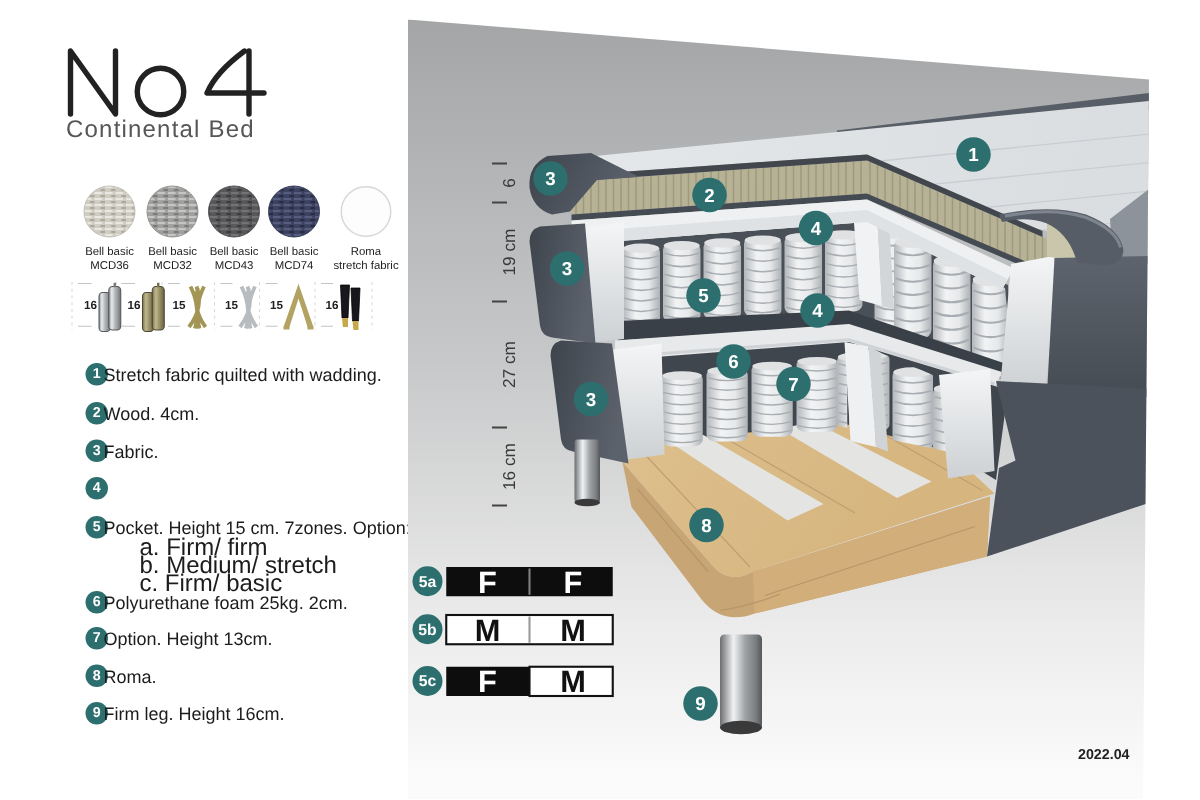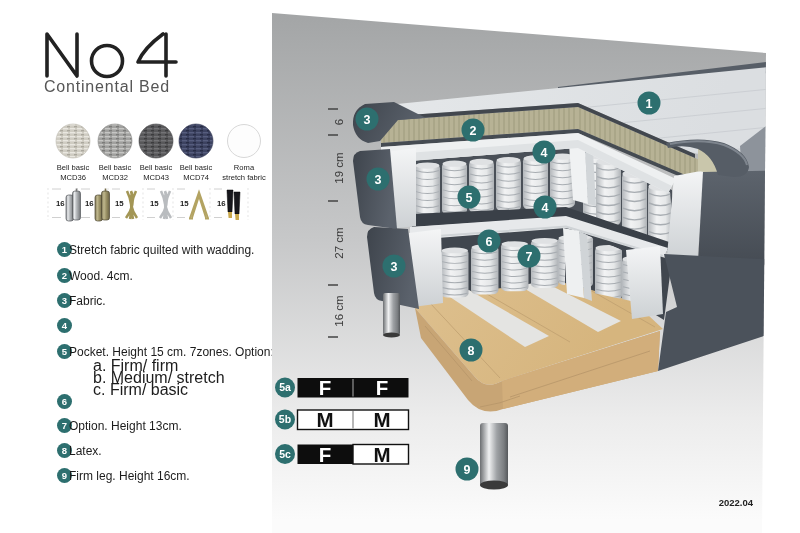--- a/index.html
+++ b/index.html
@@ -156,26 +156,27 @@
   <div class="num" style="top:318px">4</div>
 
   <div class="num" style="top:343.5px">5</div>
   <div class="li" style="top:344.5px">Pocket. Height 15 cm. 7zones. Option:</div>
 
   <div class="sub" style="top:356.5px">a. Firm/ firm</div>
   <div class="sub" style="top:368.5px">b. Medium/ stretch</div>
   <div class="sub" style="top:380.5px">c. Firm/ basic</div>
 
   <div class="num" style="top:393.5px">6</div>
+  <div class="li" style="top:394.5px">Polyurethane foam 25kg. 2cm.</div>
 
   <div class="num" style="top:418px">7</div>
   <div class="li" style="top:419px">Option. Height 13cm.</div>
 
   <div class="num" style="top:443px">8</div>
-  <div class="li" style="top:444px">Latex.</div>
+  <div class="li" style="top:444px">Roma.</div>
 
   <div class="num" style="top:467.5px">9</div>
   <div class="li" style="top:468.5px">Firm leg. Height 16cm.</div>
 </div>
 
 <svg id="rightpanel" width="530" height="533" style="position:absolute;left:270px;top:0" viewBox="270 0 530 533">
 <defs>
   <linearGradient id="bgG" x1="0" y1="13" x2="0" y2="520" gradientUnits="userSpaceOnUse">
     <stop offset="0" stop-color="#a3a5a6"></stop>
     <stop offset="0.45" stop-color="#c7c8c9"></stop>

